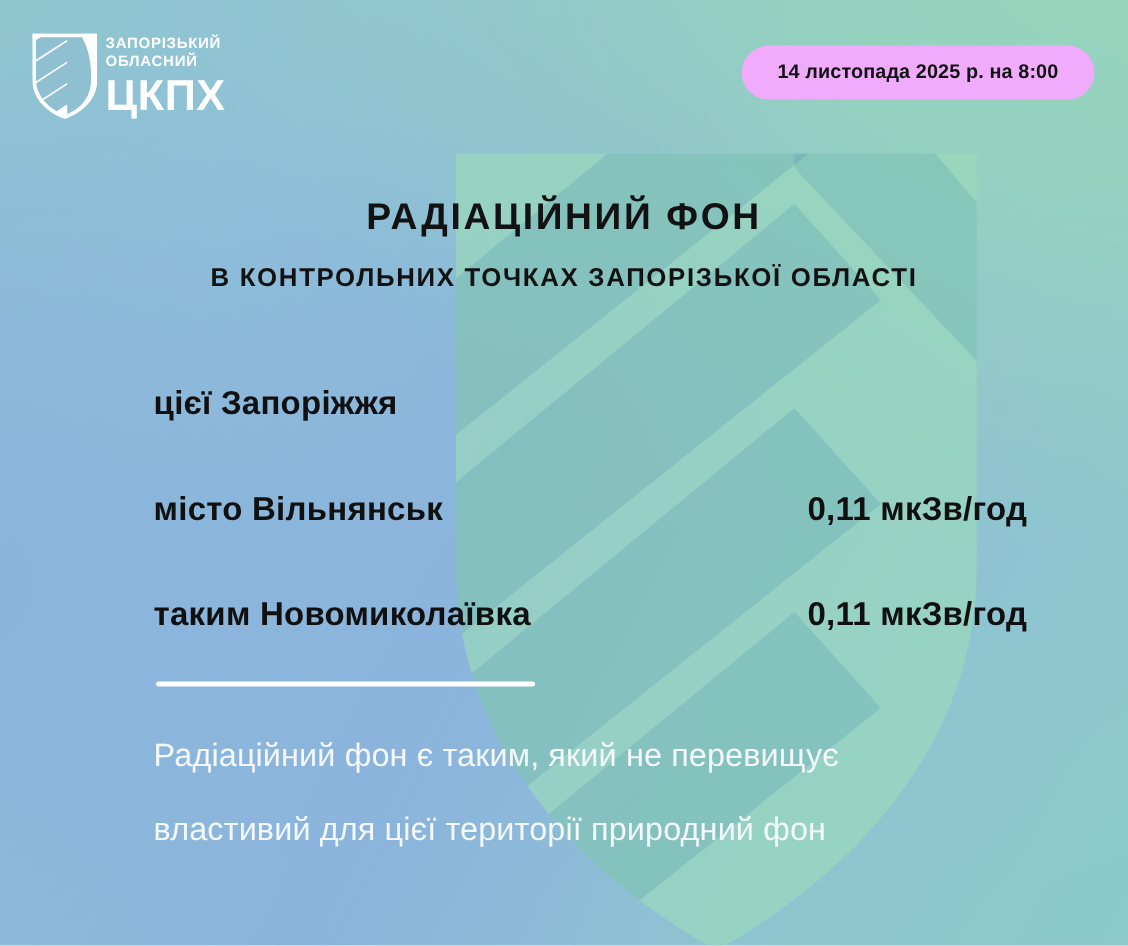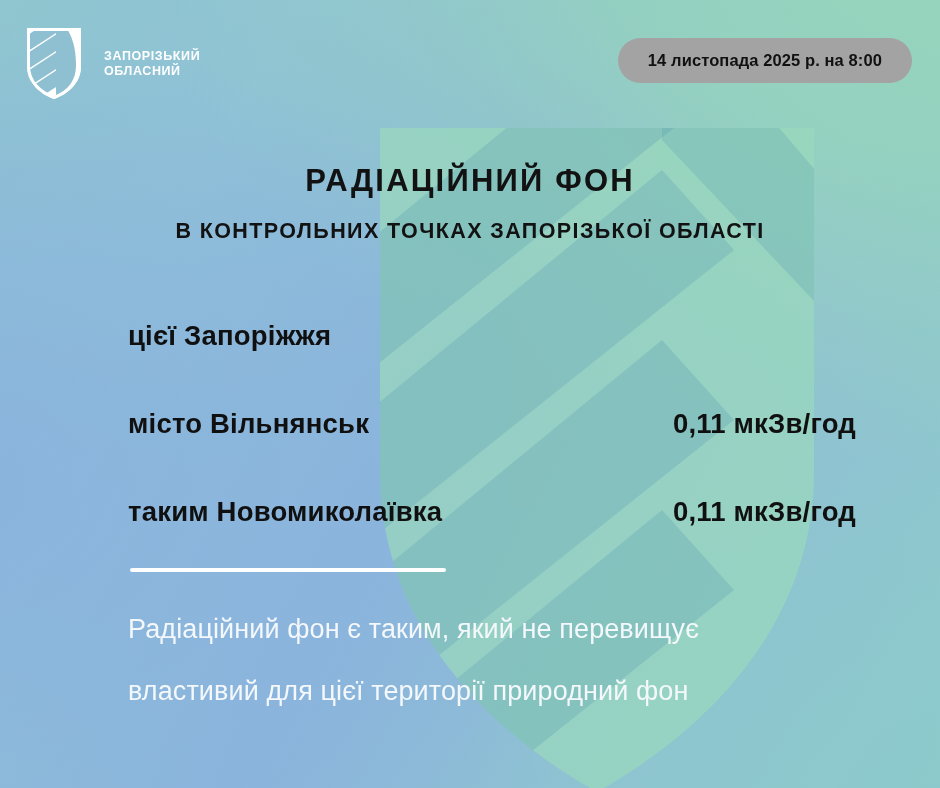--- a/index.html
+++ b/index.html
@@ -60,21 +60,21 @@
     position: absolute;
     left: 0; right: 0; top: 0;
     height: 130px;
   }
   .logo {
     position: absolute;
     left: 24px;
     top: 26px;
     display: flex;
     align-items: center;
-    gap: 20px;
+    gap: 4px;
   }
   .logo-mark { width: 60px; height: 74px; display: block; }
   .logo-text { display: block; line-height: 1; padding-top: 2px; }
   .logo-line1, .logo-line2 {
     color: #ffffff;
     font-size: 12.5px;
     font-weight: 700;
     letter-spacing: 0.6px;
     line-height: 15px;
     display: block;
@@ -85,21 +85,21 @@
     font-weight: 700;
     letter-spacing: 0.5px;
     line-height: 38px;
     display: block;
     margin-top: 2px;
   }
   .date-badge {
     position: absolute;
     right: 28px;
     top: 38px;
-    background: #a3a3a3;
+    background: #f0abfc;
     border-radius: 40px;
     padding: 13px 30px;
     color: #111111;
     font-size: 16.5px;
     font-weight: 700;
     letter-spacing: 0.1px;
     white-space: nowrap;
   }
   
   .title-block {
@@ -225,20 +225,21 @@
             <path d="M-24 63 L36 24 L46 34 L-16 74 Z"></path>
             <path d="M-24 81 L36 42 L46 52 L-16 92 Z"></path>
           </g>
           <path d="M36 -6 C50 8 52 26 52 40 C52 54 44 64 32 70 L32 -6 Z" fill="#8fc0d2"></path>
           <path d="M3 2 H57 V40 C57 57 44 68 30 73 C16 68 3 57 3 40 Z" fill="none" stroke="#ffffff" stroke-width="6"></path>
         </g>
       </svg>
       <span class="logo-text">
         <span class="logo-line1">ЗАПОРІЗЬКИЙ</span>
         <span class="logo-line2">ОБЛАСНИЙ</span>
+        <span class="logo-abbr">ЦКПХ</span>
       </span>
     </div>
 
     <div class="date-badge">14 листопада 2025 р. на 8:00</div>
   </div>
 
   <div class="title-block">
     <h1 class="title-main">РАДІАЦІЙНИЙ ФОН</h1>
     <h2 class="title-sub">В КОНТРОЛЬНИХ ТОЧКАХ ЗАПОРІЗЬКОЇ ОБЛАСТІ</h2>
   </div>

